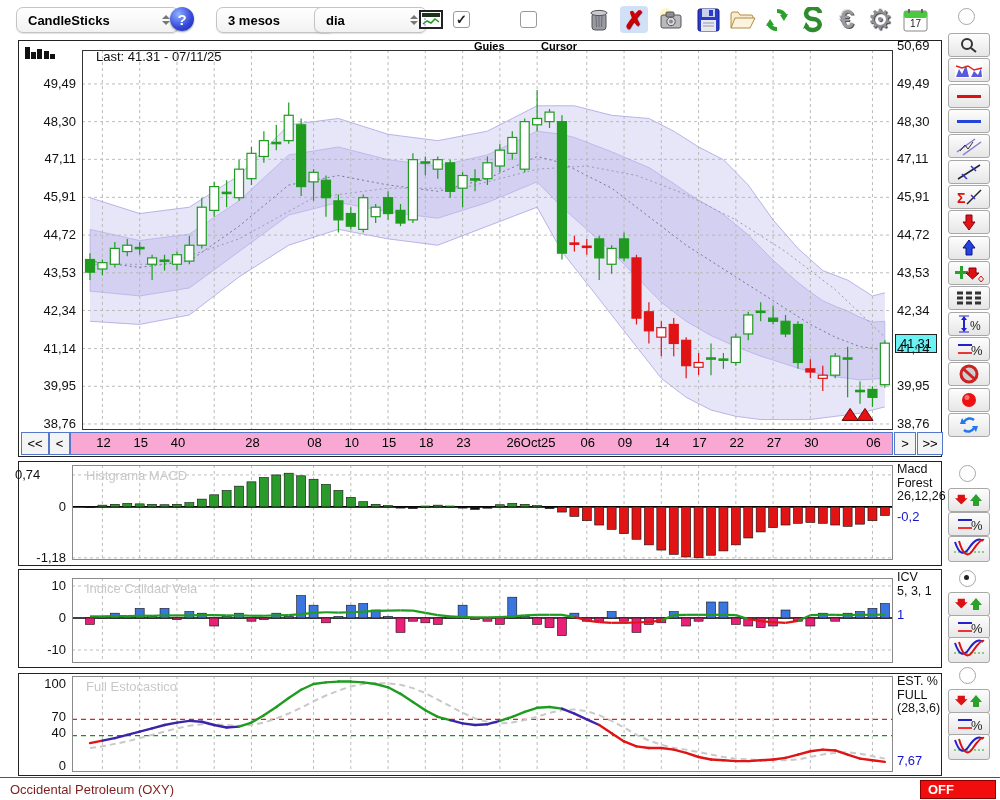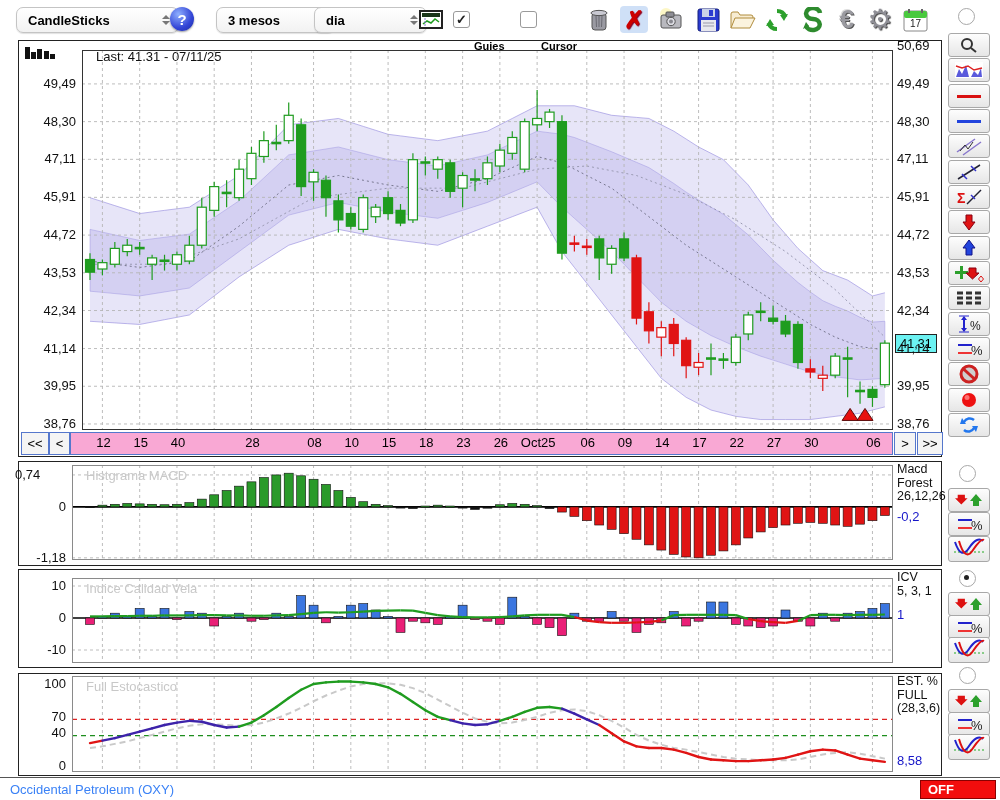--- a/index.html
+++ b/index.html
@@ -42,21 +42,21 @@
   .navstrip{position:absolute;height:21px;border:1px solid #5577cc;background:#f9a8d4;}
   .dlab{position:absolute;top:2px;width:40px;text-align:center;font-size:13px;color:#000;}
   .lastlab{position:absolute;font-size:13px;color:#111;}
   .minihist{position:absolute;left:24px;top:3px;}
   
   .sbtn{position:absolute;left:948px;width:40px;height:22px;border:1px solid #a8a8a8;border-radius:3px;
         background:linear-gradient(#fdfdfd,#e6e6e6);display:flex;align-items:center;justify-content:center;overflow:hidden;}
   .hline{width:24px;height:3px;}
   
   .statusbar{position:absolute;left:0;top:777px;width:1000px;height:23px;border-top:1px solid #555;background:#fff;}
-  .sym{position:absolute;left:10px;top:4px;font-size:13px;color:#3b82f6;}
+  .sym{position:absolute;left:10px;top:4px;font-size:13px;color:#7f1d1d;}
   .cfgpath{position:absolute;left:290px;top:5px;width:650px;text-align:center;font-size:12.5px;color:#1616c8;}
   .offbadge{position:absolute;left:920px;top:2px;width:76px;height:19px;background:#f20d0d;border:1px solid #8a0000;
             color:#fff;font-weight:bold;font-size:13px;display:flex;align-items:center;padding-left:7px;box-sizing:border-box;}
   svg{display:block;}
   .abs{position:absolute;}
 </style>
 </head>
 <body>
 
 <div class="app">
@@ -357,21 +357,21 @@
         <div class="dlab" style="left: 12.42px;">12</div>
         <div class="dlab" style="left: 49.68px;">15</div>
         <div class="dlab" style="left: 86.94px;">40</div>
         <div class="dlab" style="left: 128px; margin-top: 33px;">25</div>
         <div class="dlab" style="left: 161.46px;">28</div>
         <div class="dlab" style="left: 223.56px;">08</div>
         <div class="dlab" style="left: 260.82px;">10</div>
         <div class="dlab" style="left: 298.08px;">15</div>
         <div class="dlab" style="left: 335.34px;">18</div>
         <div class="dlab" style="left: 372.6px;">23</div>
-        <div class="dlab" style="left: 409.86px;">26</div>
+        <div class="dlab" style="left: 409.86px; text-align: right;">26</div>
         <div class="dlab" style="left: 447.12px;">Oct25</div>
         <div class="dlab" style="left: 496.8px;">06</div>
         <div class="dlab" style="left: 534.06px;">09</div>
         <div class="dlab" style="left: 571.32px;">14</div>
         <div class="dlab" style="left: 608.58px;">17</div>
         <div class="dlab" style="left: 645.84px;">22</div>
         <div class="dlab" style="left: 683.1px;">27</div>
         <div class="dlab" style="left: 720.36px;">30</div>
         <div class="dlab" style="left: 782.46px;">06</div>
       </div>
@@ -764,21 +764,21 @@
         <line x1="788.04" y1="82.63706233988044" x2="800.46" y2="84.27668659265585" stroke="#e01414" stroke-width="2.4" stroke-linecap="round"></line>
         <line x1="800.46" y1="84.27668659265585" x2="812.88" y2="85.91631084543125" stroke="#e01414" stroke-width="2.4" stroke-linecap="round"></line>
       </svg>
     <div class="plotborder" style="left:72px;top:3px;width:819px;height:94px;"></div>
     <div class="ptitle" style="left:86px;top:6px;">Full Estocastico</div>
     <div class="rlab" style="top:2px;">
       <div>EST. %</div>
         <div>FULL</div>
         <div>(28,3,6)</div>
     </div>
-    <div class="rval" style="top:80px;">8,58</div>
+    <div class="rval" style="top:80px;">7,67</div>
   <div class="ylab l" style="left: 15px; top: 3.03416px; width: 51px; text-align: right;">100</div>
       <div class="ylab l" style="left: 15px; top: 35.8266px; width: 51px; text-align: right;">70</div>
       <div class="ylab l" style="left: 15px; top: 52.2229px; width: 51px; text-align: right;">40</div>
       <div class="ylab l" style="left: 15px; top: 85.0154px; width: 51px; text-align: right;">0</div>
     </div>
 
   <div>
     <div class="sbtn" style="top:33px;">
       <span>
           <svg width="20" height="18">

